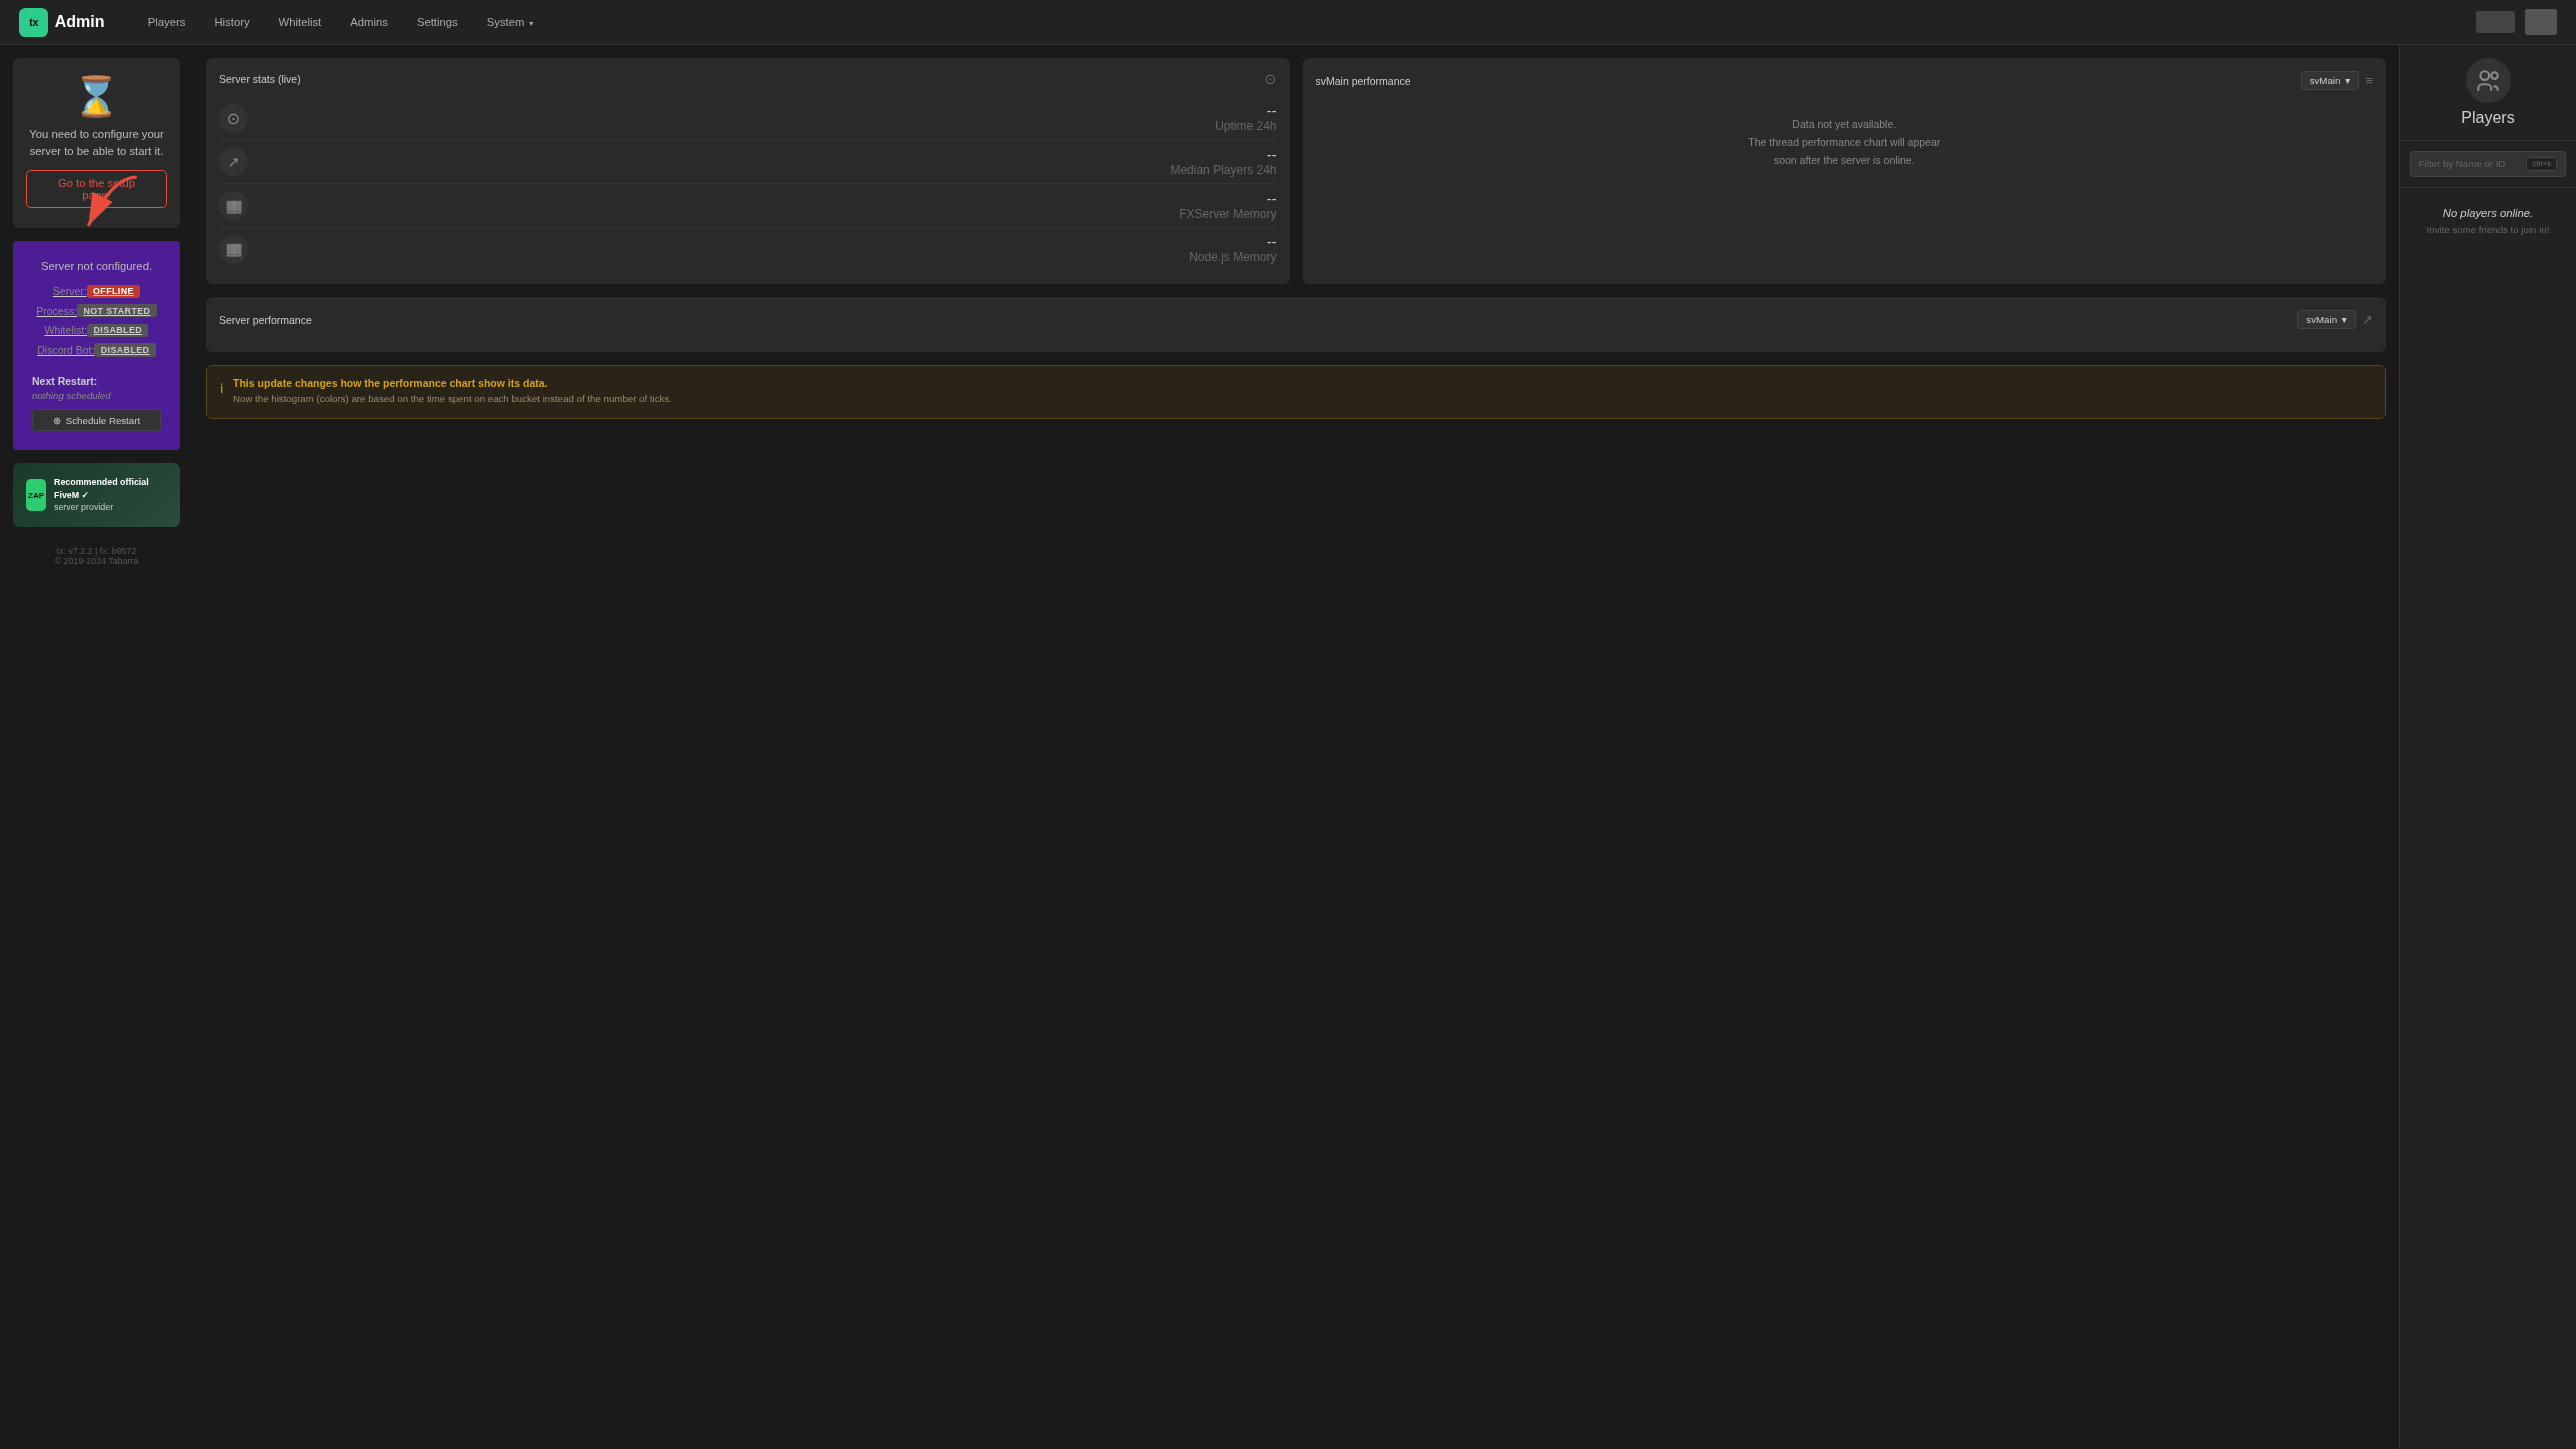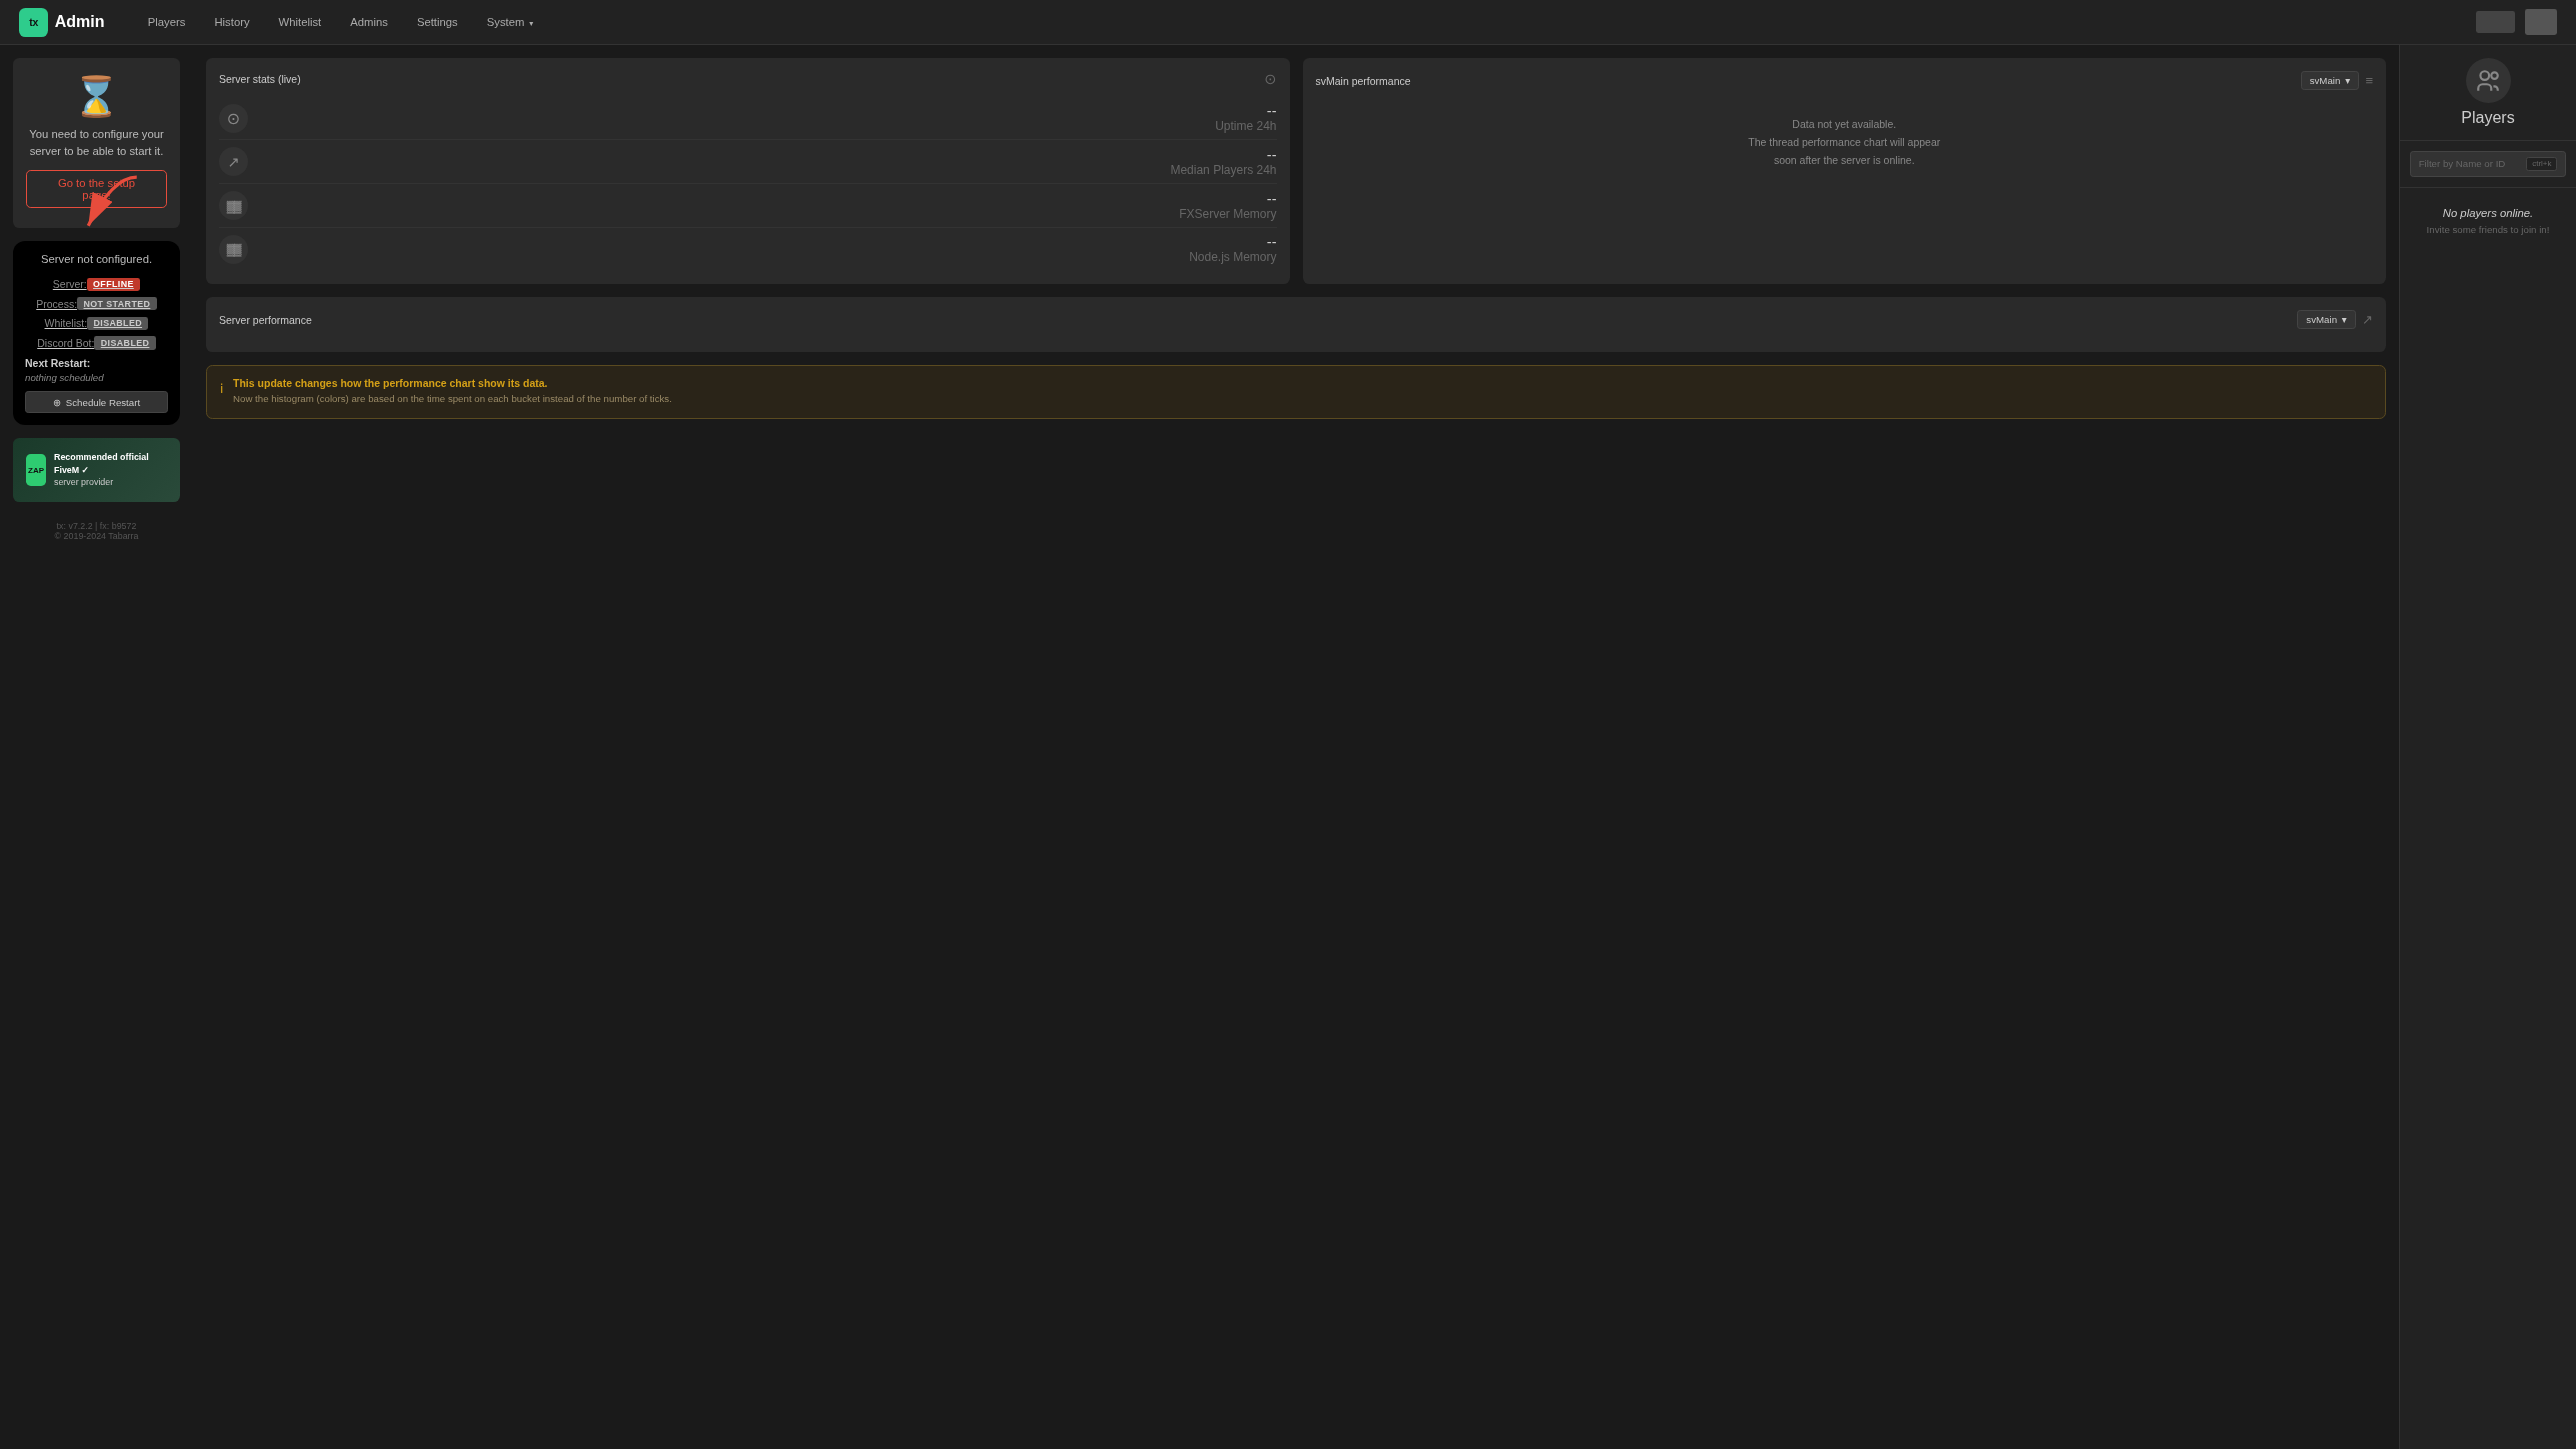--- a/index.html
+++ b/index.html
@@ -173,23 +173,23 @@
       top: 169px;
       pointer-events: none;
     }
     .red-arrow {
       width: 97px;
       height: 81px;
     }
 
     
     .server-status-card {
-      background: #000000;
-      border-radius: 12px;
-      padding: 12px;
+      background: #4c1d95;
+      border-radius: 4px;
+      padding: 19px;
     }
     .server-not-configured {
       text-align: center;
       color: #bbb;
       margin-bottom: 13px;
       font-size: 11.3px;
     }
     .status-row {
       display: flex;
       align-items: center;
@@ -204,21 +204,21 @@
       border-radius: 2.4px;
       font-size: 8.9px;
       font-weight: 600;
       letter-spacing: 0.4px;
     }
     .badge-offline { background: #c0392b; color: #fff; }
     .badge-not-started { background: #555; color: #ccc; }
     .badge-disabled { background: #555; color: #ccc; }
 
     .next-restart {
-      margin-top: 7px;
+      margin-top: 18px;
     }
     .next-restart-label {
       font-weight: 600;
       color: #ccc;
       margin-bottom: 3.2px;
       font-size: 10.5px;
     }
     .next-restart-value {
       color: #888;
       font-style: italic;

